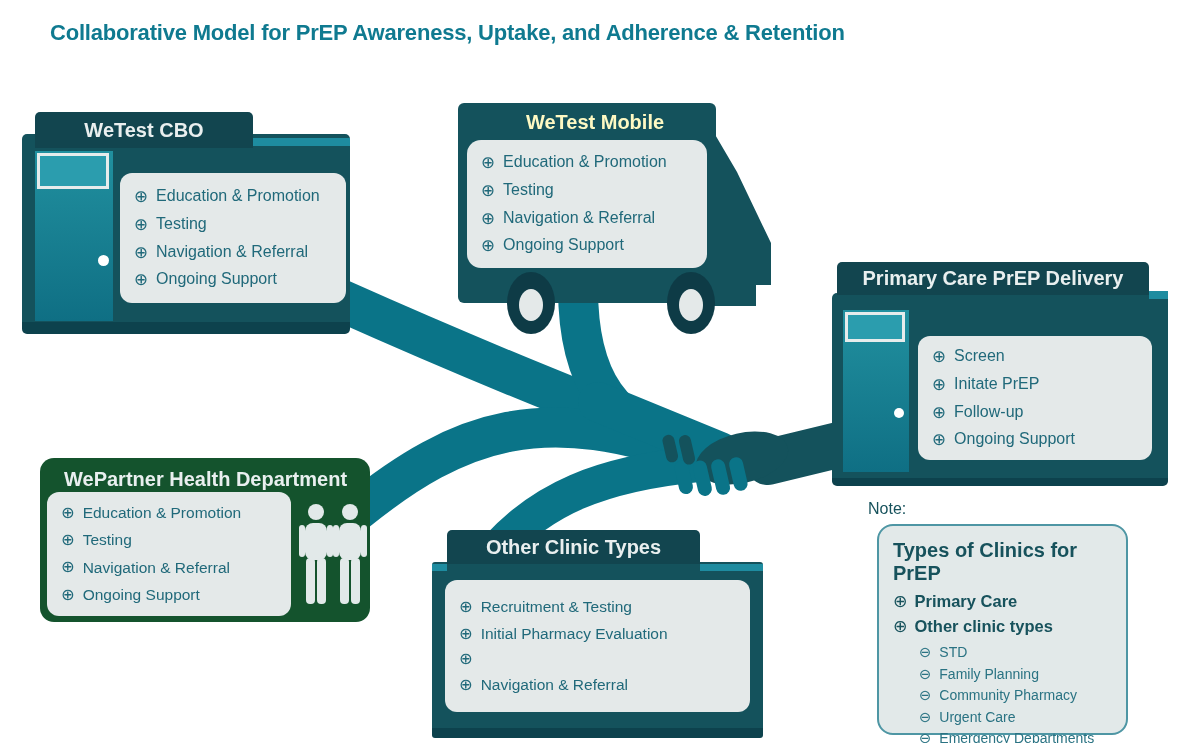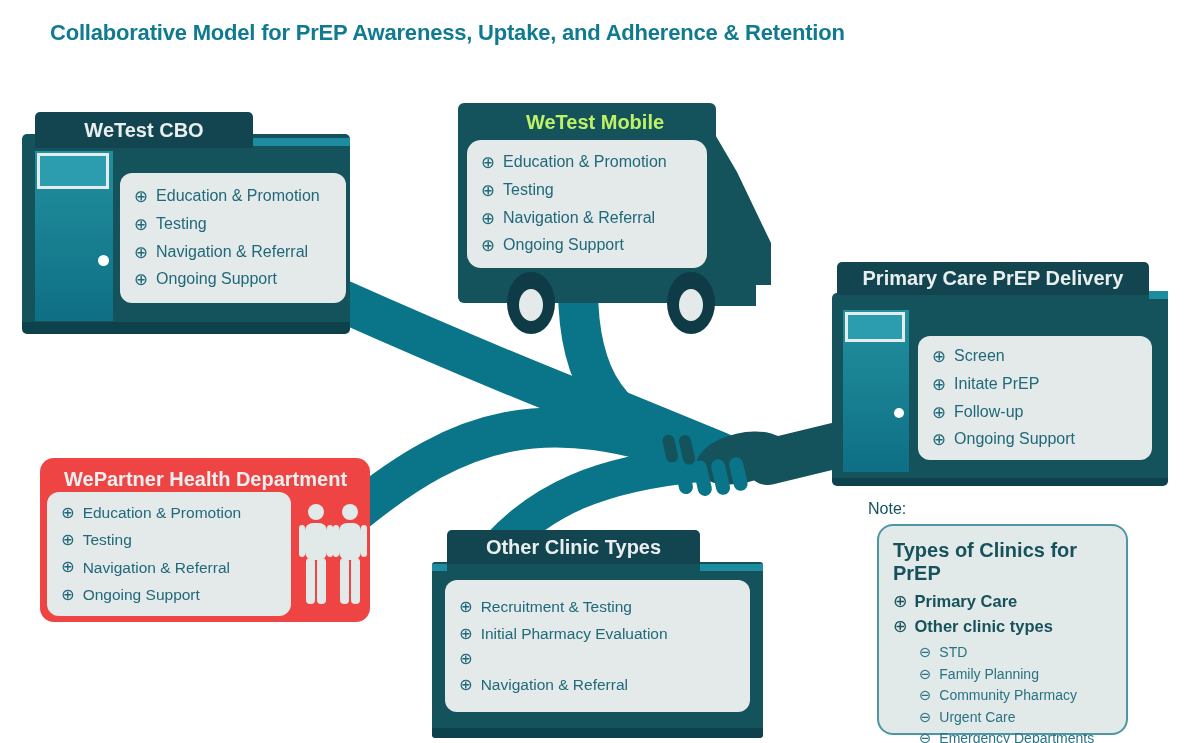--- a/index.html
+++ b/index.html
@@ -38,21 +38,21 @@
   .panel ul { list-style:none; display:flex; flex-direction:column; gap:7px; }
   .panel li { display:flex; align-items:center; gap:8px; color:#20697a; font-weight:500; line-height:1.3; white-space:nowrap; }
   .fs16 li { font-size:16px; }
   .fs15 li { font-size:15.5px; }
   .ic { font-family:"DejaVu Sans", sans-serif; font-weight:400; font-size:1.05em; line-height:1; }
   .grp-title-left {
     position:absolute; color:#e9efef; font-size:20px; font-weight:700; white-space:nowrap;
   }
   .mobile-title {
     position:absolute; left:16px; right:0; top:8px; text-align:center;
-    color:#bef264; font-size:20px; font-weight:700;
+    color:#fef9c3; font-size:20px; font-weight:700;
   }
   .note-label {
     position:absolute; left:868px; top:500px; z-index:2;
     font-size:16px; font-weight:400; color:#17525c;
   }
   .note-box {
     position:absolute; left:877px; top:524px; width:251px; height:211px; z-index:2;
     background:#e2e9e9; border:2px solid #4e96a4; border-radius:16px;
     padding:13px 10px 8px 14px;
   }
@@ -171,21 +171,21 @@
             <span>Follow-up</span>
           </li>
         <li>
             <span class="ic">⊕</span>
             <span>Ongoing Support</span>
           </li>
       </ul>
     </div>
   </div>
 
-  <div class="grp" style="left:40px; top:458px; width:330px; height:164px; background:#ef4444; border-radius:14px;">
+  <div class="grp" style="left:40px; top:458px; width:330px; height:164px; background:#14532d; border-radius:14px;">
     <div class="grp-title-left" style="left:24px; top:10px;"><span>WePartner Health Department</span></div>
     <div class="panel fs15" style="left:7px; top:34px; width:244px; height:124px;">
       <ul>
         <li>
             <span class="ic">⊕</span>
             <span>Education &amp; Promotion</span>
           </li>
         <li>
             <span class="ic">⊕</span>
             <span>Testing</span>

